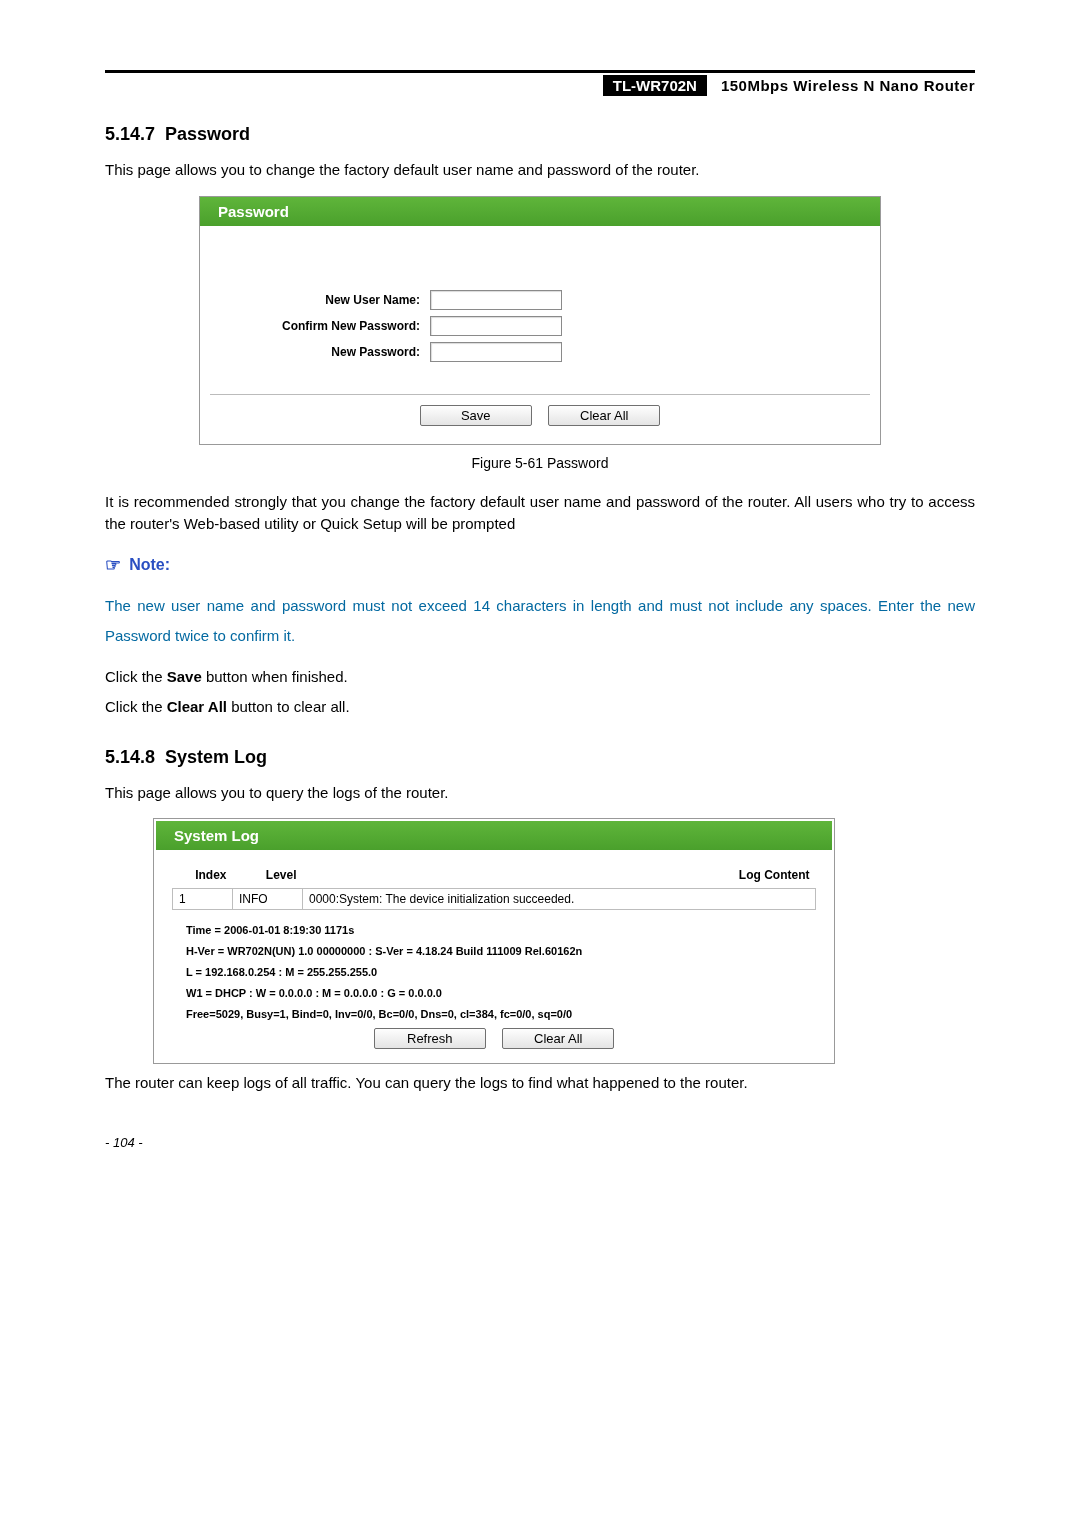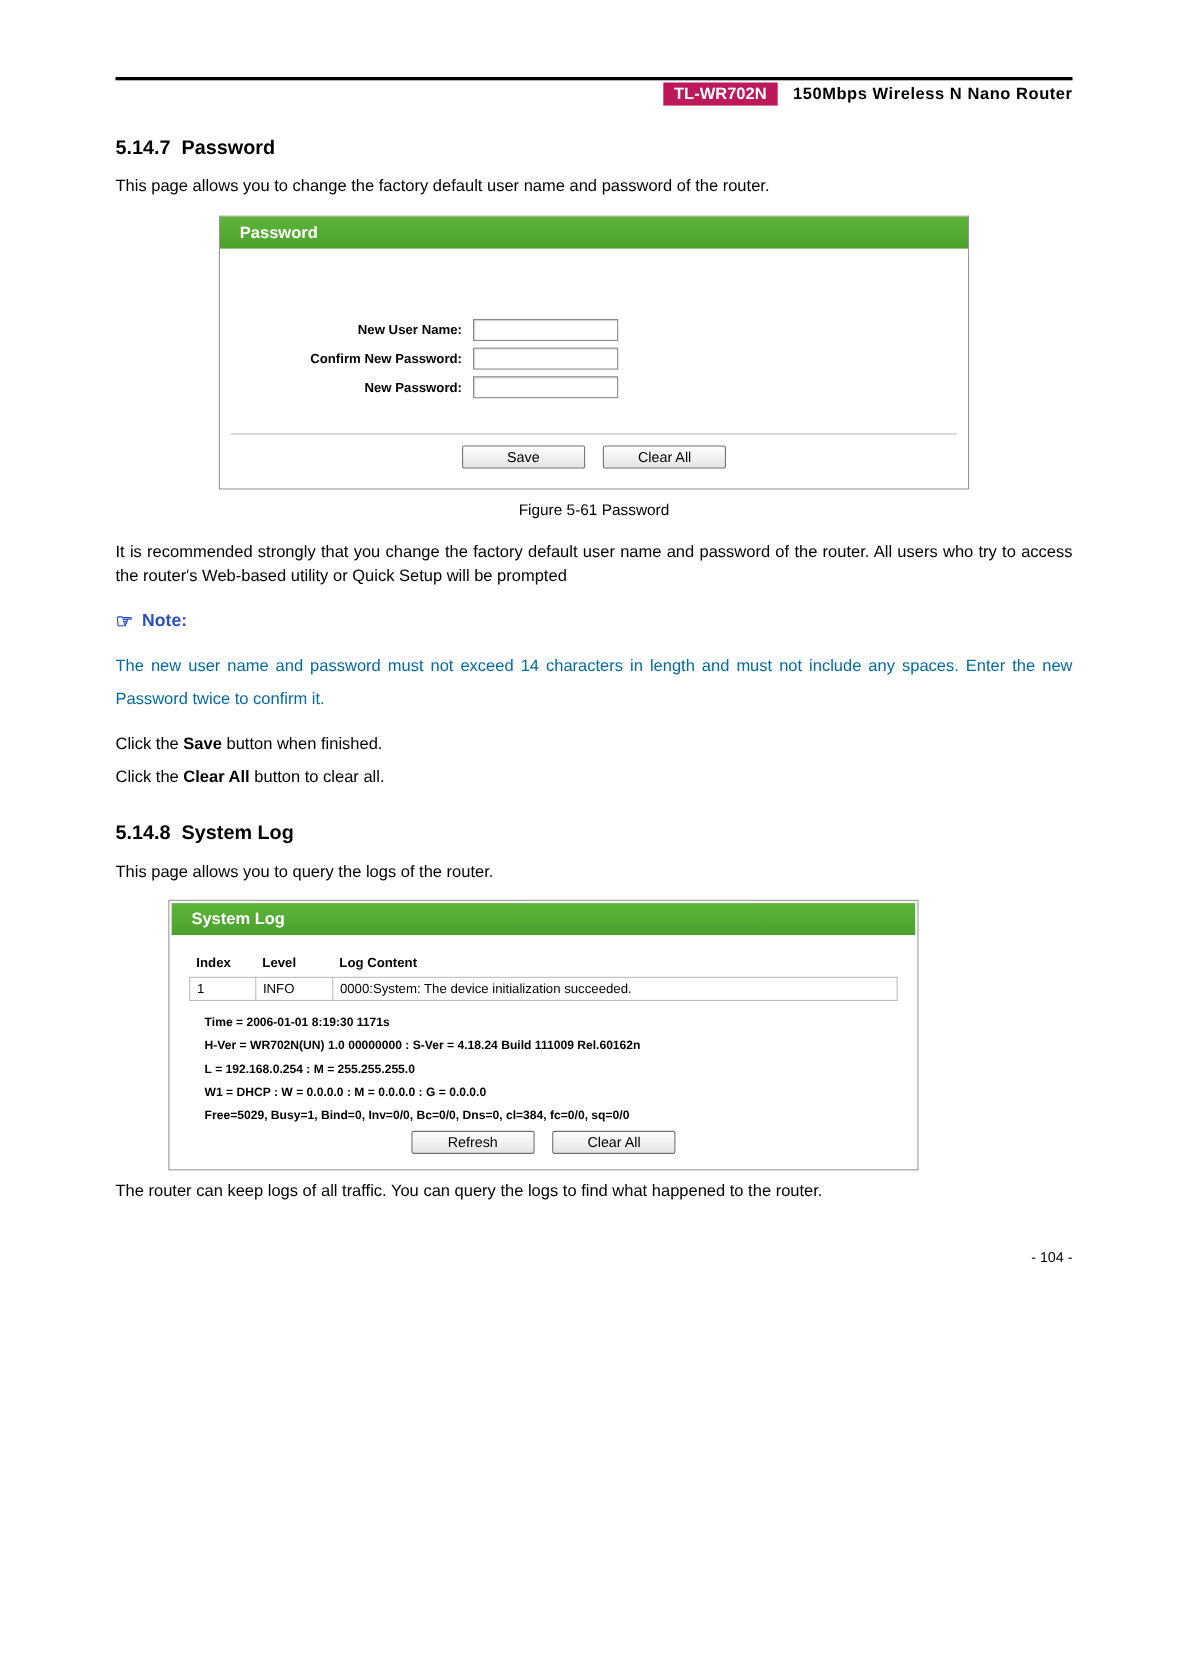--- a/index.html
+++ b/index.html
@@ -17,21 +17,21 @@
     border-top: 3px solid #000;
     margin-bottom: 2px;
   }
   .header-row {
     display: flex;
     justify-content: flex-end;
     font-size: 15px;
     font-weight: bold;
   }
   .model-box {
-    background: #be185d;
+    background: #000000;
     color: #fff;
     padding: 2px 10px;
   }
   .product-title {
     color: #000;
     padding: 2px 0 2px 14px;
     letter-spacing: 0.5px;
   }
   h3.section { font-size: 18px; margin: 28px 0 14px; }
   p.body { font-size: 15px; margin: 8px 0; line-height: 1.5; }
@@ -92,33 +92,33 @@
 
   .note-row { display:flex; align-items:center; color:#2a4fc2; font-weight:bold; margin:18px 0 6px; }
   .note-icon { font-size:18px; margin-right:8px; }
   .note-body { color:#0369a1; font-size:15px; line-height:2; text-align: justify; }
 
   
   .log-shot { width: 680px; padding: 0 0 14px; margin-left:48px; }
   .log-inner { margin: 10px 18px 0; }
   .log-table { width: 100%; border-collapse: collapse; font-size: 12px; }
   .log-table th {
-    text-align: left;
+    text-align: right;
     font-weight: bold;
     padding: 8px 6px 6px;
     border-bottom: 0;
   }
   .log-table td {
     border: 1px solid #bdbdbd;
     padding: 3px 6px;
   }
   .log-meta { font-size: 11px; font-weight: bold; margin: 10px 0 0 32px; line-height: 1.9; }
   .log-btns { text-align: center; margin-top: 4px; }
 
-  .page-num { text-align:right; font-size:13px; margin-top:40px; }
+  .page-num { text-align:left; font-size:13px; margin-top:40px;font-style:italic; }
 </style>
 </head>
 <body>
 
 <div class="page">
 
   <div class="header-line"></div>
   <div class="header-row">
     <span class="model-box">TL-WR702N</span>
     <span class="product-title">150Mbps Wireless N Nano Router</span>

